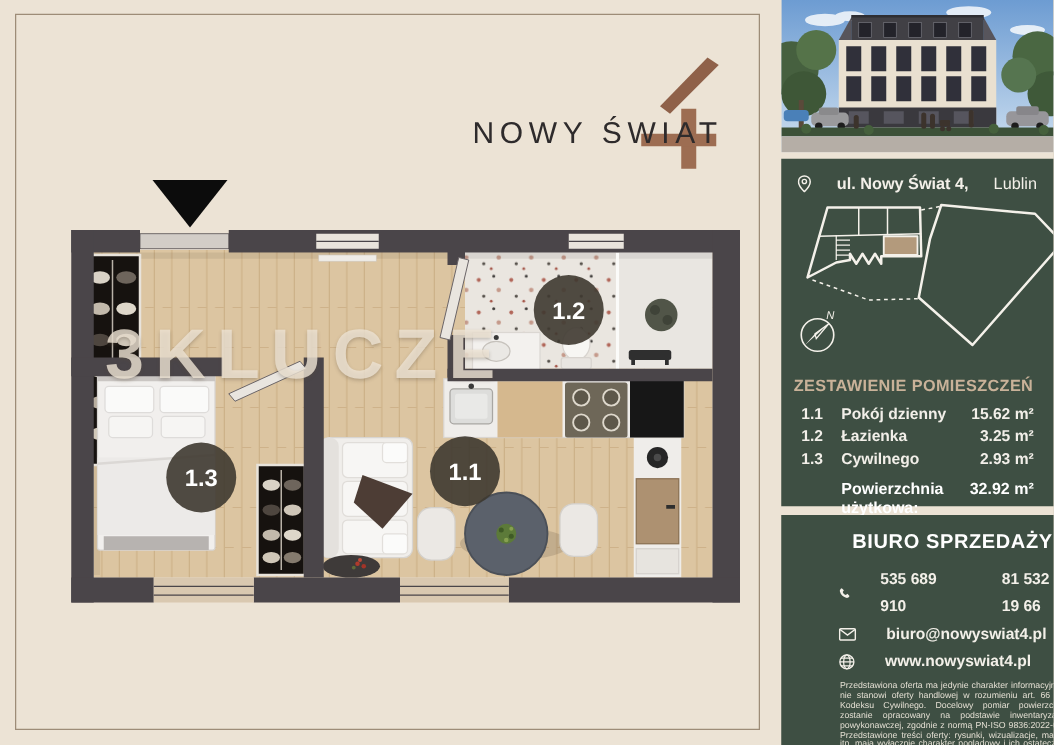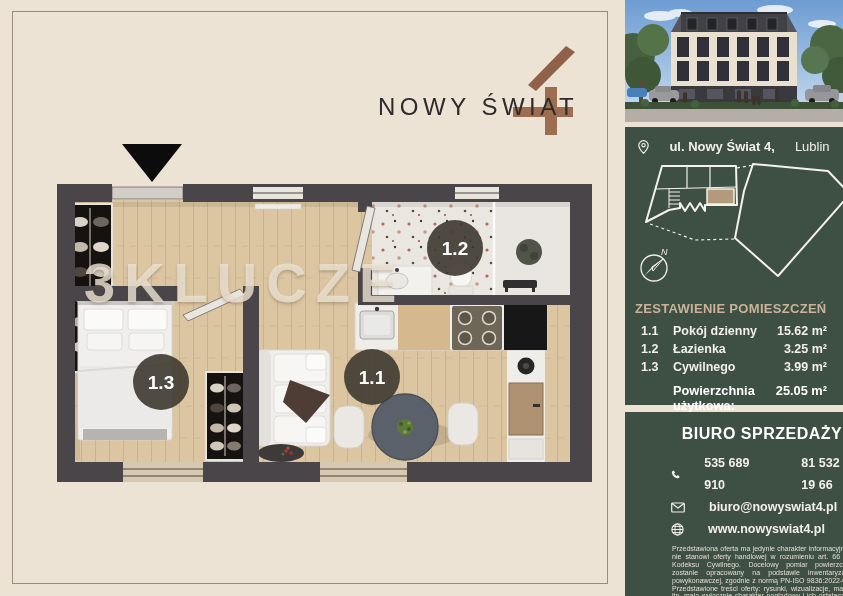--- a/index.html
+++ b/index.html
@@ -373,25 +373,25 @@
         <span class="room-area">15.62 m²</span>
       </div>
       <div class="room-row">
         <span class="room-no">1.2</span>
         <span class="room-name">Łazienka</span>
         <span class="room-area">3.25 m²</span>
       </div>
       <div class="room-row">
         <span class="room-no">1.3</span>
         <span class="room-name">Cywilnego</span>
-        <span class="room-area">3.99 m²</span>
+        <span class="room-area">2.93 m²</span>
       </div>
       <div class="total-row">
         <span class="total-label">Powierzchnia użytkowa:</span>
-        <span>25.05 m²</span>
+        <span>32.92 m²</span>
       </div>
     </div>
   </section>
 
   <section class="panel g2">
     <h3 class="office-h">BIURO SPRZEDAŻY</h3>
 
     <div class="contact-row">
       <svg width="13" height="13" viewBox="0 0 13 13">
         <path d="M3.4,0.9 L5.8,3.3 L4.5,5.1 C5.1,6.8 6.3,8 8,8.6 L9.8,7.3 L12.2,9.7 C11.5,11.3 10,12.2 8.3,11.8 C4.8,10.9 2.2,8.3 1.3,4.8 C0.9,3.1 1.8,1.6 3.4,0.9 Z" fill="#f3f0e9"></path>

